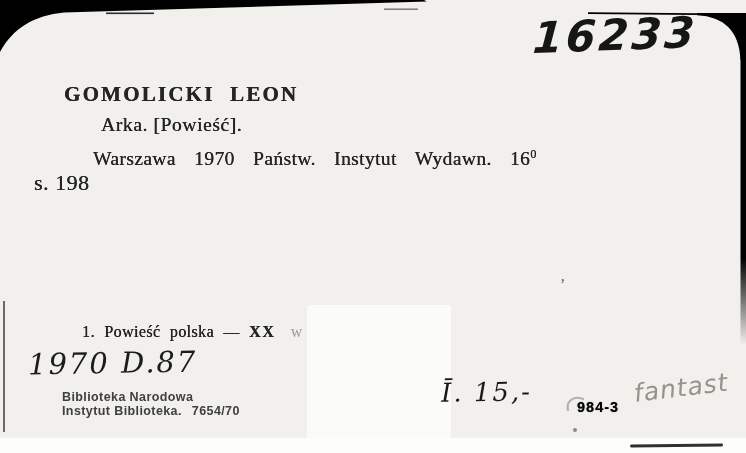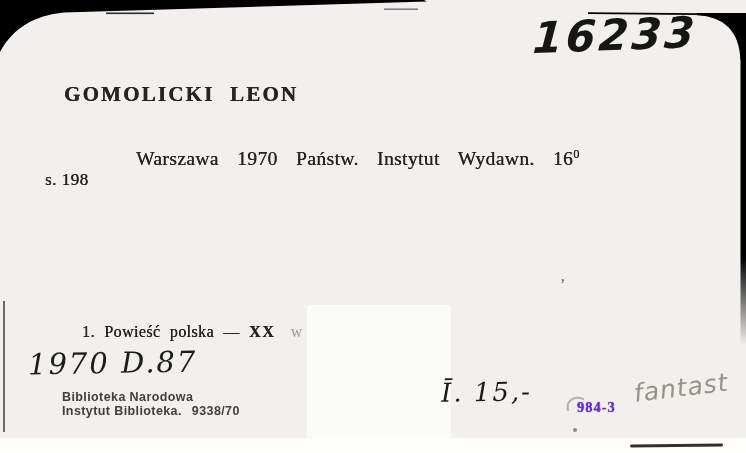--- a/index.html
+++ b/index.html
@@ -19,33 +19,33 @@
     background:#fdfdfc;z-index:1;
   }
   .left-edge-line{
     position:absolute;left:3px;top:301px;width:1.5px;height:131px;
     background:#6a6a66;z-index:2;
   }
   
   .print{color:#242422;text-shadow:0.3px 0 0 #242422;z-index:3;position:absolute;}
   .author{left:64px;top:82px;font-size:21px;font-weight:bold;letter-spacing:2.2px;word-spacing:8px;}
   .title{left:101px;top:114px;font-size:19.5px;letter-spacing:0.6px;}
-  .imprint{left:93px;top:146px;font-size:19.5px;letter-spacing:0.4px;word-spacing:13px;white-space:nowrap;margin-left:43px;}
+  .imprint{left:93px;top:146px;font-size:19.5px;letter-spacing:0.4px;word-spacing:13px;white-space:nowrap;}
   .imprint sup{font-size:0.62em;vertical-align:super;}
-  .pages{left:45px;top:170px;font-size:17px;letter-spacing:0.5px;}
+  .pages{left:34px;top:170px;font-size:22px;letter-spacing:0.5px;}
   .subject{left:54px;top:323px;font-size:16px;letter-spacing:0.4px;word-spacing:5px;white-space:nowrap;margin-left:28px;}
   .subject .century{font-weight:bold;letter-spacing:1.5px;}
   .subject .fade-w{color:#9c9c95;text-shadow:none;margin-left:6px;}
   .issuer{left:62px;top:391px;font-family:"Liberation Sans",sans-serif;
     font-size:12.5px;font-weight:bold;color:#404040;letter-spacing:0.4px;
     line-height:13.5px;z-index:3;position:absolute;}
   .issuer .num{margin-left:10px;}
   .stamp{
-    left:577px;top:399px;font-family:Liberation Serif, serif;
-    font-size:14.5px;font-weight:bold;color:#6d28d9;letter-spacing:1px;
+    left:577px;top:399px;font-family:Liberation Sans, sans-serif;
+    font-size:14.5px;font-weight:bold;color:#000000;letter-spacing:1px;
     text-shadow:0 0 1px #55544f;z-index:3;position:absolute;
   }
   
   .hand{position:absolute;z-index:4;color:#161614;}
   .inv-number{
     left:533px;top:10px;font-family:"DejaVu Sans",sans-serif;
     font-size:43px;font-weight:bold;font-style:italic;letter-spacing:3px;
     transform:rotate(-2deg) skewX(-6deg);
   }
   .shelfmark{
@@ -82,20 +82,21 @@
   <div class="paste-patch"></div>
 
   <div class="bottom-strip"></div>
 
   <div class="left-edge-line"></div>
 
   <div class="hand inv-number">16233</div>
 
   <div class="print author">GOMOLICKI LEON</div>
 
+  <div class="print title">Arka. [Powieść].</div>
 
   <div class="print imprint">
     <span>Warszawa 1970 Państw. Instytut Wydawn.</span>
     <span>
       <span>16</span><sup>0</sup>
     </span>
   </div>
 
   <div class="print pages">s. 198</div>
 
@@ -103,21 +104,21 @@
     <span>1. Powieść polska —</span>
     <span class="century">XX</span>
     <span class="fade-w">w</span>
   </div>
 
   <div class="hand shelfmark">1970 D.87</div>
 
   <div class="issuer">
     <div>Biblioteka Narodowa</div>
     <div>
-      <span>Instytut Biblioteka.</span><span class="num">9338/70</span>
+      <span>Instytut Biblioteka.</span><span class="num">7654/70</span>
     </div>
   </div>
 
   <div class="hand price">Ī. 15,-</div>
 
   <div class="stamp">984-3</div>
   <svg class="pencil-squiggle" width="22" height="20" viewBox="0 0 22 20">
     <path d="M18,3 C8,-1 1,6 3,14" stroke="#b5b3ac" stroke-width="2.2" fill="none" stroke-linecap="round"></path>
   </svg>
   <div class="pencil-dot"></div>

